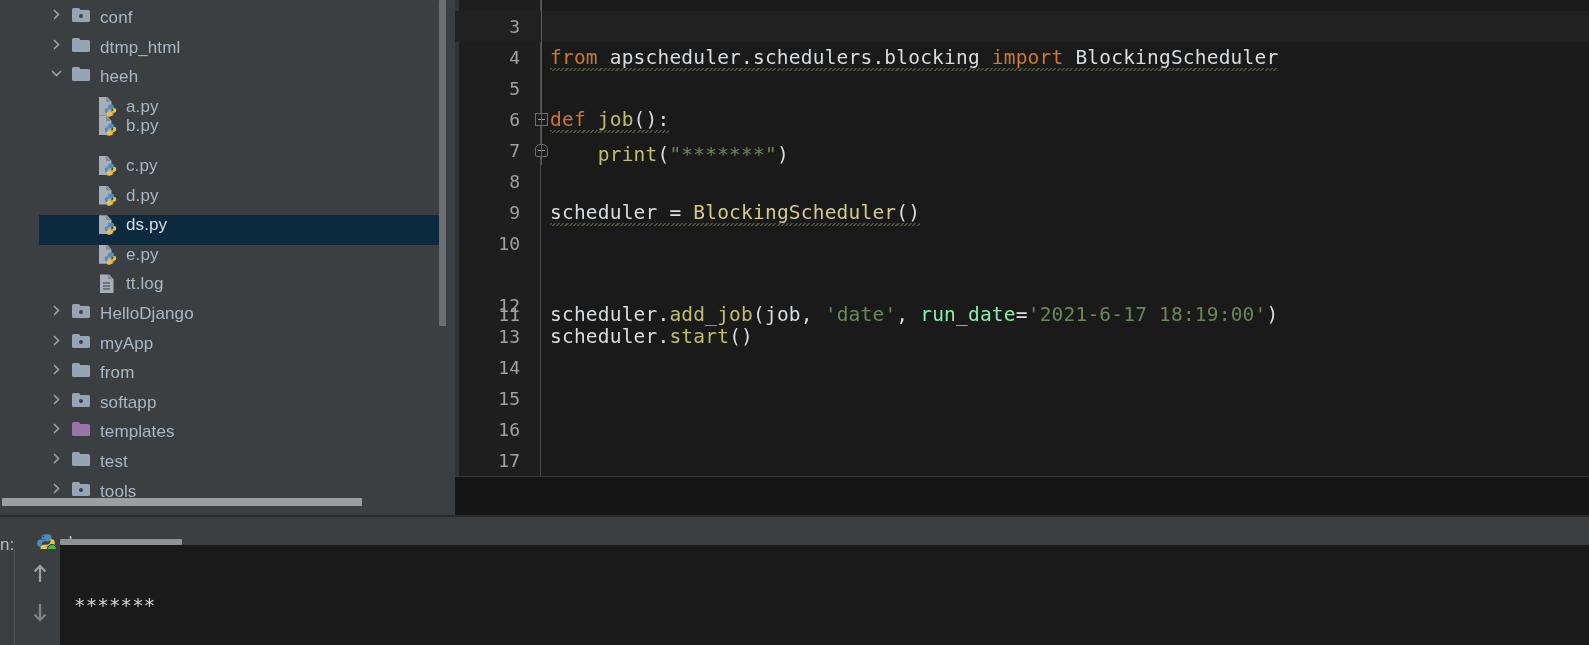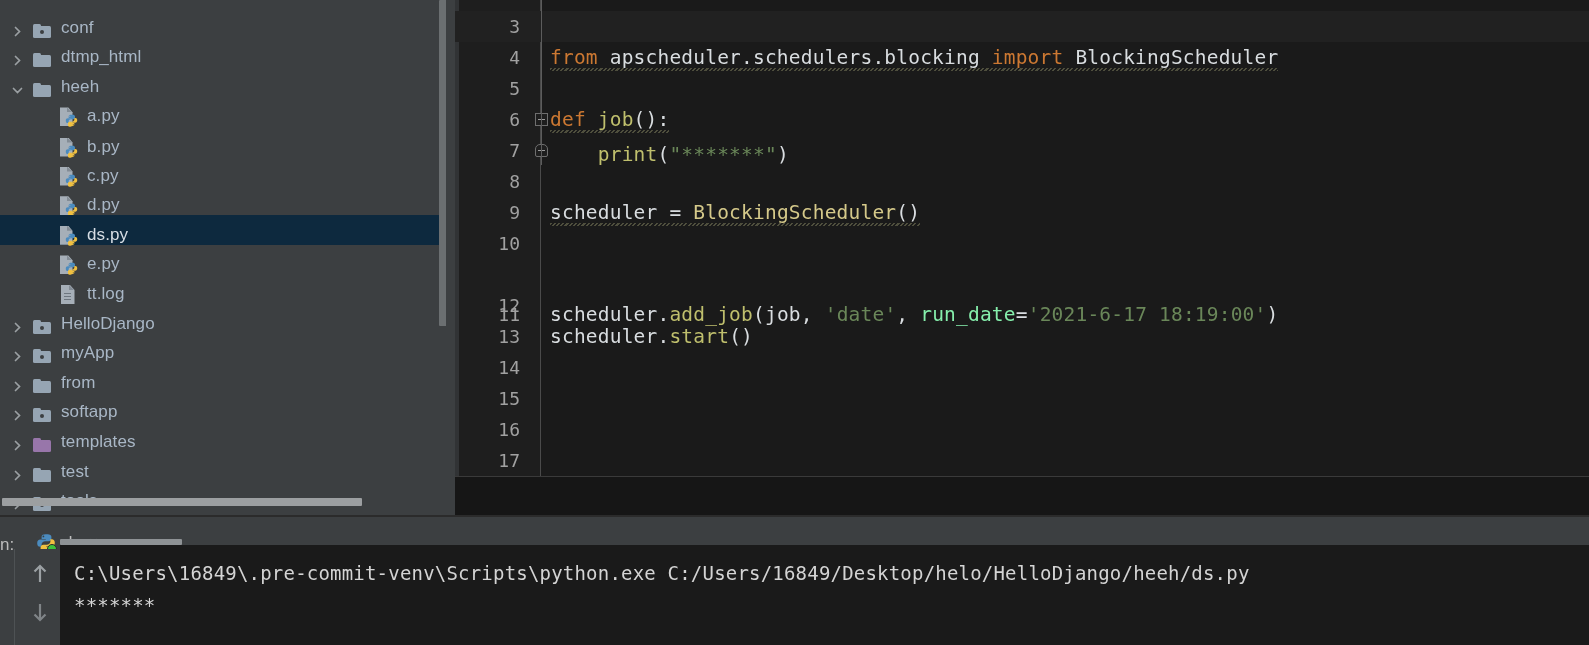--- a/index.html
+++ b/index.html
@@ -19,24 +19,25 @@
   #sidebar {
     position: absolute; left: 0; top: 0;
     width: 455px; height: 515px;
     background: #3C3F41;
     overflow: hidden;
   }
   .tree-row {
     position: relative;
     height: 29.6px;
     display: flex;
-    align-items: flex-end;
+    align-items: flex-start;
     color: #A9B7C6;
     font-size: 17px;
     white-space: nowrap;
+    margin-left: 39px;
   }
   .tree-row.selected { background: #0D293E; }
   .tree-row.selected .tree-label { color: #D7DEE5; }
   .arrow {
     width: 26px;
     display: flex; align-items: center; justify-content: center;
     flex: 0 0 26px;
   }
   .arrow svg { display: block; }
   .tree-icon {
@@ -351,21 +352,21 @@
               <span class="page"></span>
               <span class="fold"></span>
               <svg class="pysnake" viewBox="0 0 20 20">
                 <path d="M9.6 1.2c-2.3 0-4 .7-4 2.6v2.2h4.2v.6H4.3c-1.9 0-3.1 1.3-3.1 3.6 0 2.3 1.1 3.6 3 3.6h1.4v-2.3c0-1.9 1.6-3.3 3.6-3.3h3.4c1.6 0 2.8-1.2 2.8-2.7V3.8c0-1.6-1.5-2.6-3.8-2.6zM7.4 2.6c.5 0 .9.4.9.9s-.4.9-.9.9-.9-.4-.9-.9.4-.9.9-.9z" fill="#4B8BBE"></path>
                 <path d="M10.4 18.8c2.3 0 4-.7 4-2.6v-2.2h-4.2v-.6h5.5c1.9 0 3.1-1.3 3.1-3.6 0-2.3-1.1-3.6-3-3.6h-1.4v2.3c0 1.9-1.6 3.3-3.6 3.3H7.4c-1.6 0-2.8 1.2-2.8 2.7v2.7c0 1.6 1.5 2.6 3.8 2.6zM12.6 17.4c-.5 0-.9-.4-.9-.9s.4-.9.9-.9.9.4.9.9-.4.9-.9.9z" fill="#F0C040"></path>
               </svg>
             </span>
           </span>
           <span class="tree-label">a.py</span>
         </div>
-        <div class="tree-row indent-1" style="position: absolute; left: 0px; width: 455px; top: 127px;">
+        <div class="tree-row indent-1" style="position: absolute; left: 0px; width: 455px; top: 116px;">
           <span class="arrow"></span>
           <span class="tree-icon">
             <span class="pyfile">
               <span class="page"></span>
               <span class="fold"></span>
               <svg class="pysnake" viewBox="0 0 20 20">
                 <path d="M9.6 1.2c-2.3 0-4 .7-4 2.6v2.2h4.2v.6H4.3c-1.9 0-3.1 1.3-3.1 3.6 0 2.3 1.1 3.6 3 3.6h1.4v-2.3c0-1.9 1.6-3.3 3.6-3.3h3.4c1.6 0 2.8-1.2 2.8-2.7V3.8c0-1.6-1.5-2.6-3.8-2.6zM7.4 2.6c.5 0 .9.4.9.9s-.4.9-.9.9-.9-.4-.9-.9.4-.9.9-.9z" fill="#4B8BBE"></path>
                 <path d="M10.4 18.8c2.3 0 4-.7 4-2.6v-2.2h-4.2v-.6h5.5c1.9 0 3.1-1.3 3.1-3.6 0-2.3-1.1-3.6-3-3.6h-1.4v2.3c0 1.9-1.6 3.3-3.6 3.3H7.4c-1.6 0-2.8 1.2-2.8 2.7v2.7c0 1.6 1.5 2.6 3.8 2.6zM12.6 17.4c-.5 0-.9-.4-.9-.9s.4-.9.9-.9.9.4.9.9-.4.9-.9.9z" fill="#F0C040"></path>
               </svg>
             </span>
@@ -655,18 +656,17 @@
       <div class="arrow-btn" style="top:50px;">
         <svg width="18" height="22" viewBox="0 0 18 22">
           <path d="M9 3 L9 19" stroke="#808588" stroke-width="2.2" fill="none"></path>
           <path d="M3.5 13.5 L9 19 L14.5 13.5" stroke="#808588" stroke-width="2.2" fill="none"></path>
         </svg>
       </div>
     </div>
 
     <div id="console-hscroll"></div>
     <div id="console">
-        <div class="console-line" style="top: 17px;">C:\Users\16849\.pre-commit-venv\Scripts\python.exe C:/Users/16849/Desktop/helo/HelloDjango/heeh/ds.py</div>
         <div class="console-line" style="top: 49px;">*******</div>
       </div>
   </div>
 
 </div>
 
 </body></html>

